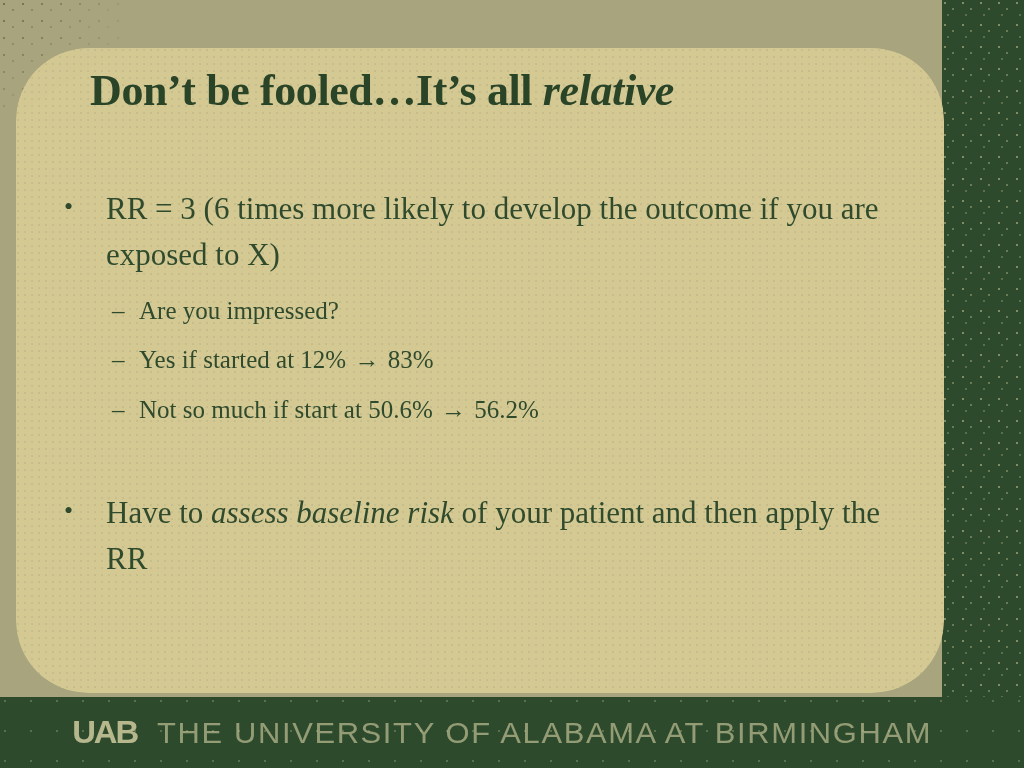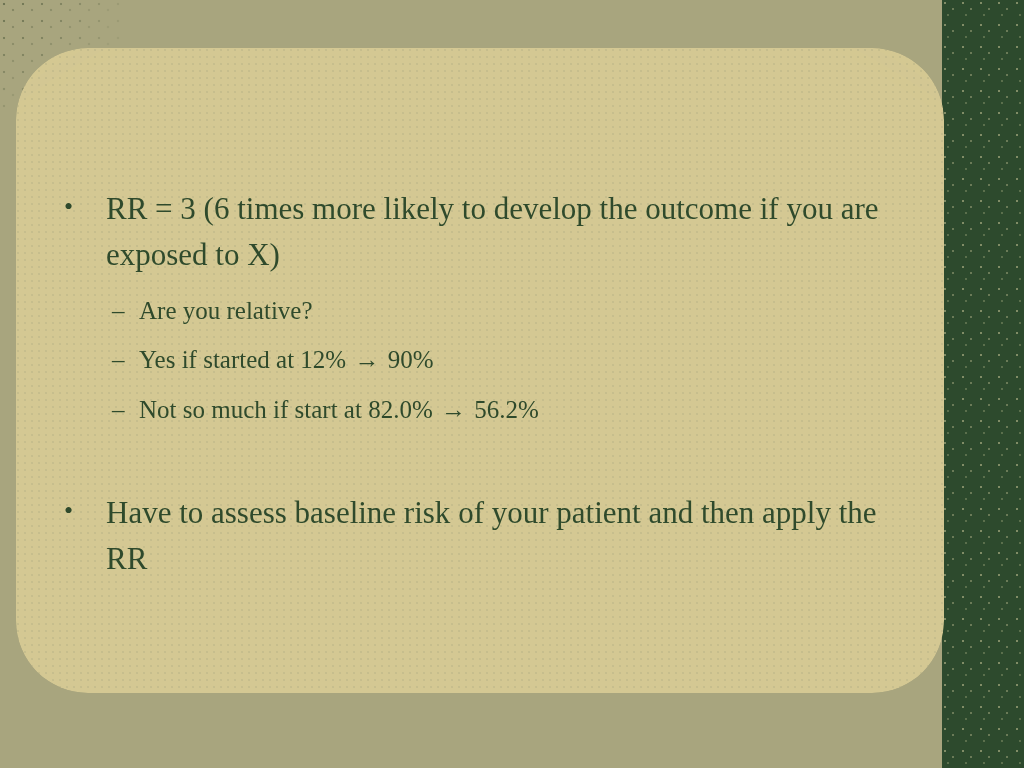--- a/index.html
+++ b/index.html
@@ -110,21 +110,21 @@
     flex: 0 0 auto;
     width: 42px;
     text-align: left;
     font-size: 26px;
     line-height: 1.62;
     color: #2f4a2c;
   }
   .bullet-text {
     flex: 1 1 auto;
   }
-  .bullet-text .ital { }
+  .bullet-text .ital { font-style: italic; }
 
   .sub-list {
     margin-top: 8px;
     margin-left: 48px;
   }
   .sub-row {
     display: flex;
     align-items: baseline;
     font-size: 25px;
     line-height: 1.98;
@@ -185,49 +185,58 @@
 
 <div id="slide">
 
   <div id="right-panel"></div>
   <div id="corner-speckle"></div>
   <div id="card"></div>
   <div id="card-texture"></div>
 
   <div id="content">
 
+    <div id="title">
+      <span>Don’t be fooled…It’s all </span><span class="ital">relative</span>
+    </div>
 
     <div id="body">
 
       <div class="bullet-row">
         <div class="bullet-mark">•</div>
         <div class="bullet-text">RR = 3  (6 times more likely to develop the outcome if you are exposed to X)</div>
       </div>
 
       <div class="sub-list">
         <div class="sub-row">
           <div class="sub-mark">–</div>
-          <div class="sub-text">Are you relative?</div>
+          <div class="sub-text">Are you impressed?</div>
         </div>
 
         <div class="sub-row">
           <div class="sub-mark">–</div>
-          <div class="sub-text"><span>Yes if started at 12%</span> <span class="arrow">→</span> <span>90%</span></div>
+          <div class="sub-text"><span>Yes if started at 12%</span> <span class="arrow">→</span> <span>83%</span></div>
         </div>
 
         <div class="sub-row">
           <div class="sub-mark">–</div>
-          <div class="sub-text"><span>Not so much if start at 82.0%</span> <span class="arrow">→</span> <span>56.2%</span></div>
+          <div class="sub-text"><span>Not so much if start at 50.6%</span> <span class="arrow">→</span> <span>56.2%</span></div>
         </div>
       </div>
 
       <div class="spacer"></div>
 
       <div class="bullet-row">
         <div class="bullet-mark">•</div>
         <div class="bullet-text"><span>Have to </span><span class="ital">assess baseline risk</span><span> of your patient and then apply the RR</span></div>
       </div>
 
     </div>
   </div>
 
+  <div id="footer">
+    <div id="footer-inner">
+      <div id="uab-logo">UAB</div>
+      <div id="footer-text">THE UNIVERSITY OF ALABAMA AT BIRMINGHAM</div>
+    </div>
+  </div>
 
 </div>
 
 </body></html>

